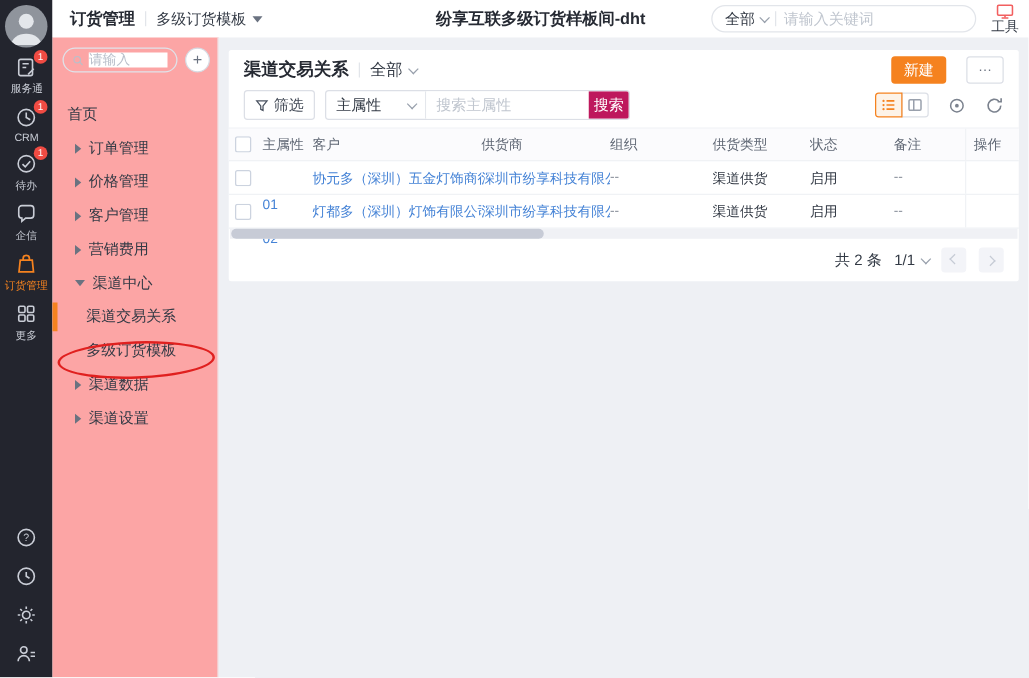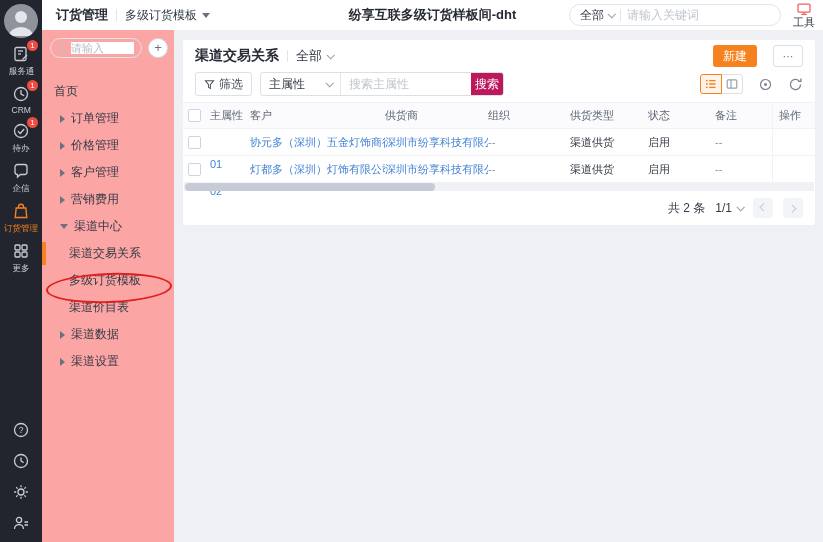--- a/index.html
+++ b/index.html
@@ -274,23 +274,20 @@
           <span class="tri-d"></span>
           <span class="lbl">渠道中心</span>
         </div>
       <div class="menu-item mi-sub">
           <span class="active-bar"></span>
           <span class="lbl">渠道交易关系</span>
         </div>
       <div class="menu-item mi-sub">
           <span class="lbl">多级订货模板</span>
         </div>
-      <div class="menu-item mi-sub">
-          <span class="lbl">渠道价目表</span>
-        </div>
       <div class="menu-item mi-parent">
           <span class="tri-r"></span>
           <span class="lbl">渠道数据</span>
         </div>
       <div class="menu-item mi-parent">
           <span class="tri-r"></span>
           <span class="lbl">渠道设置</span>
         </div>
     </div>
   </div>

